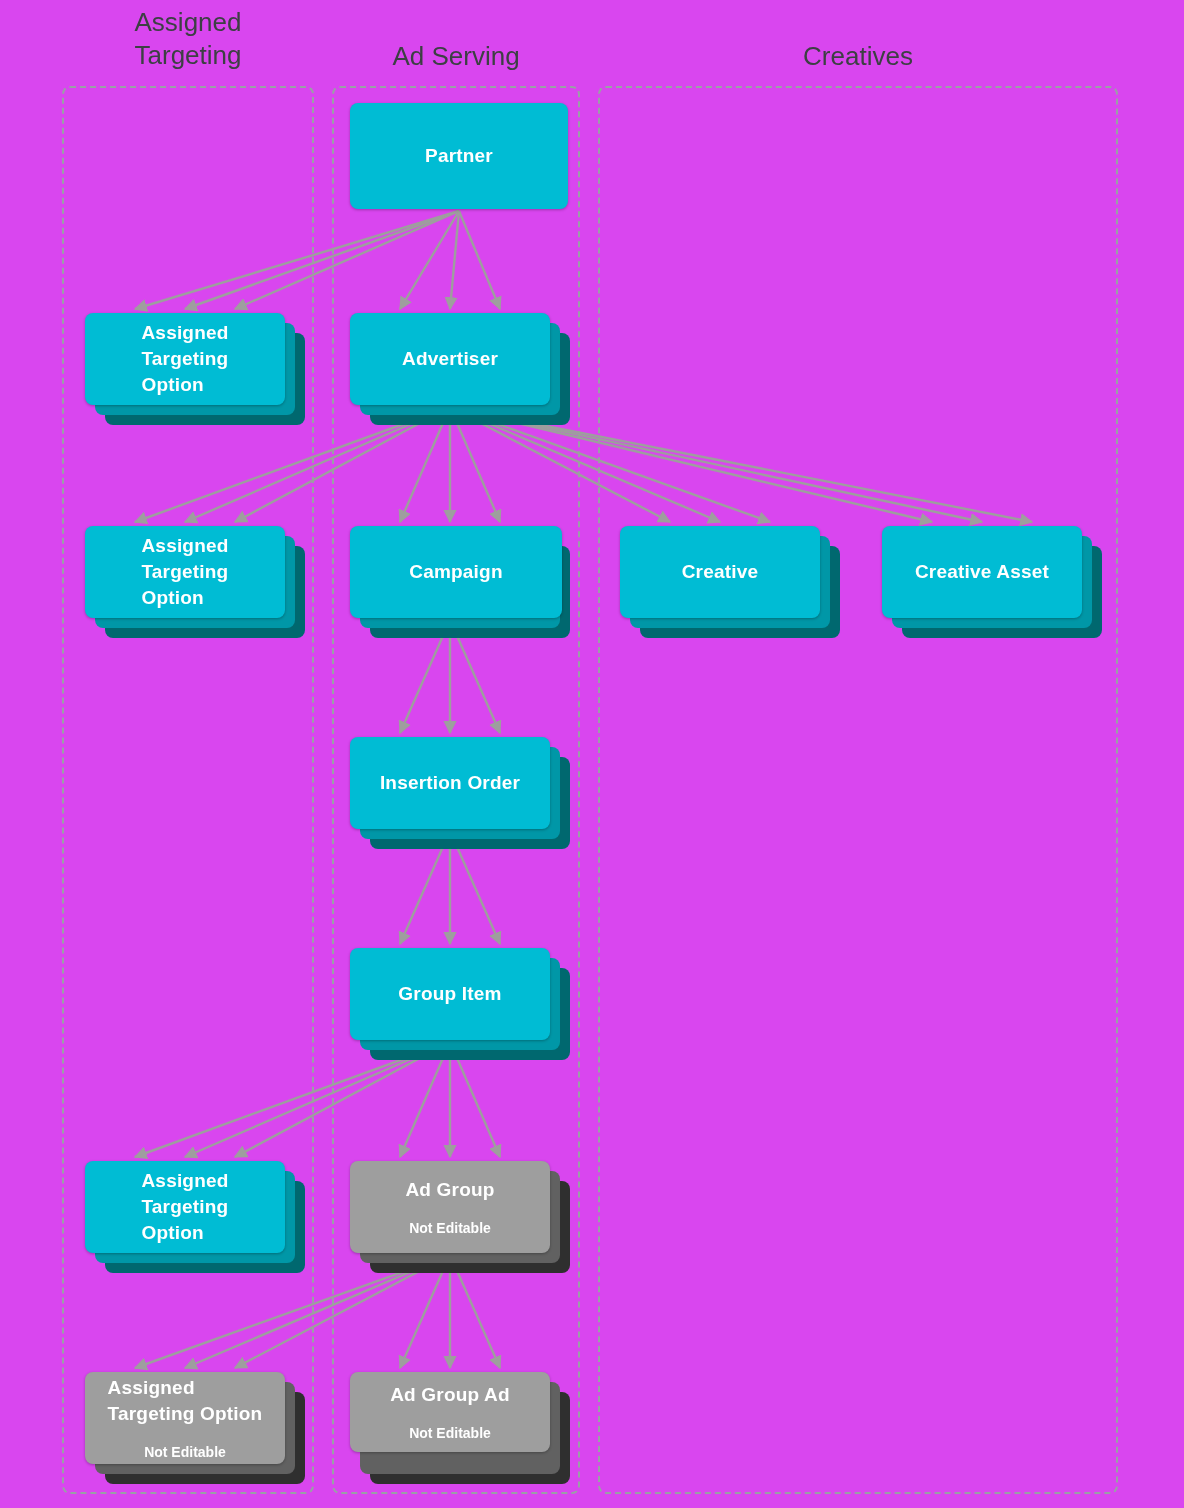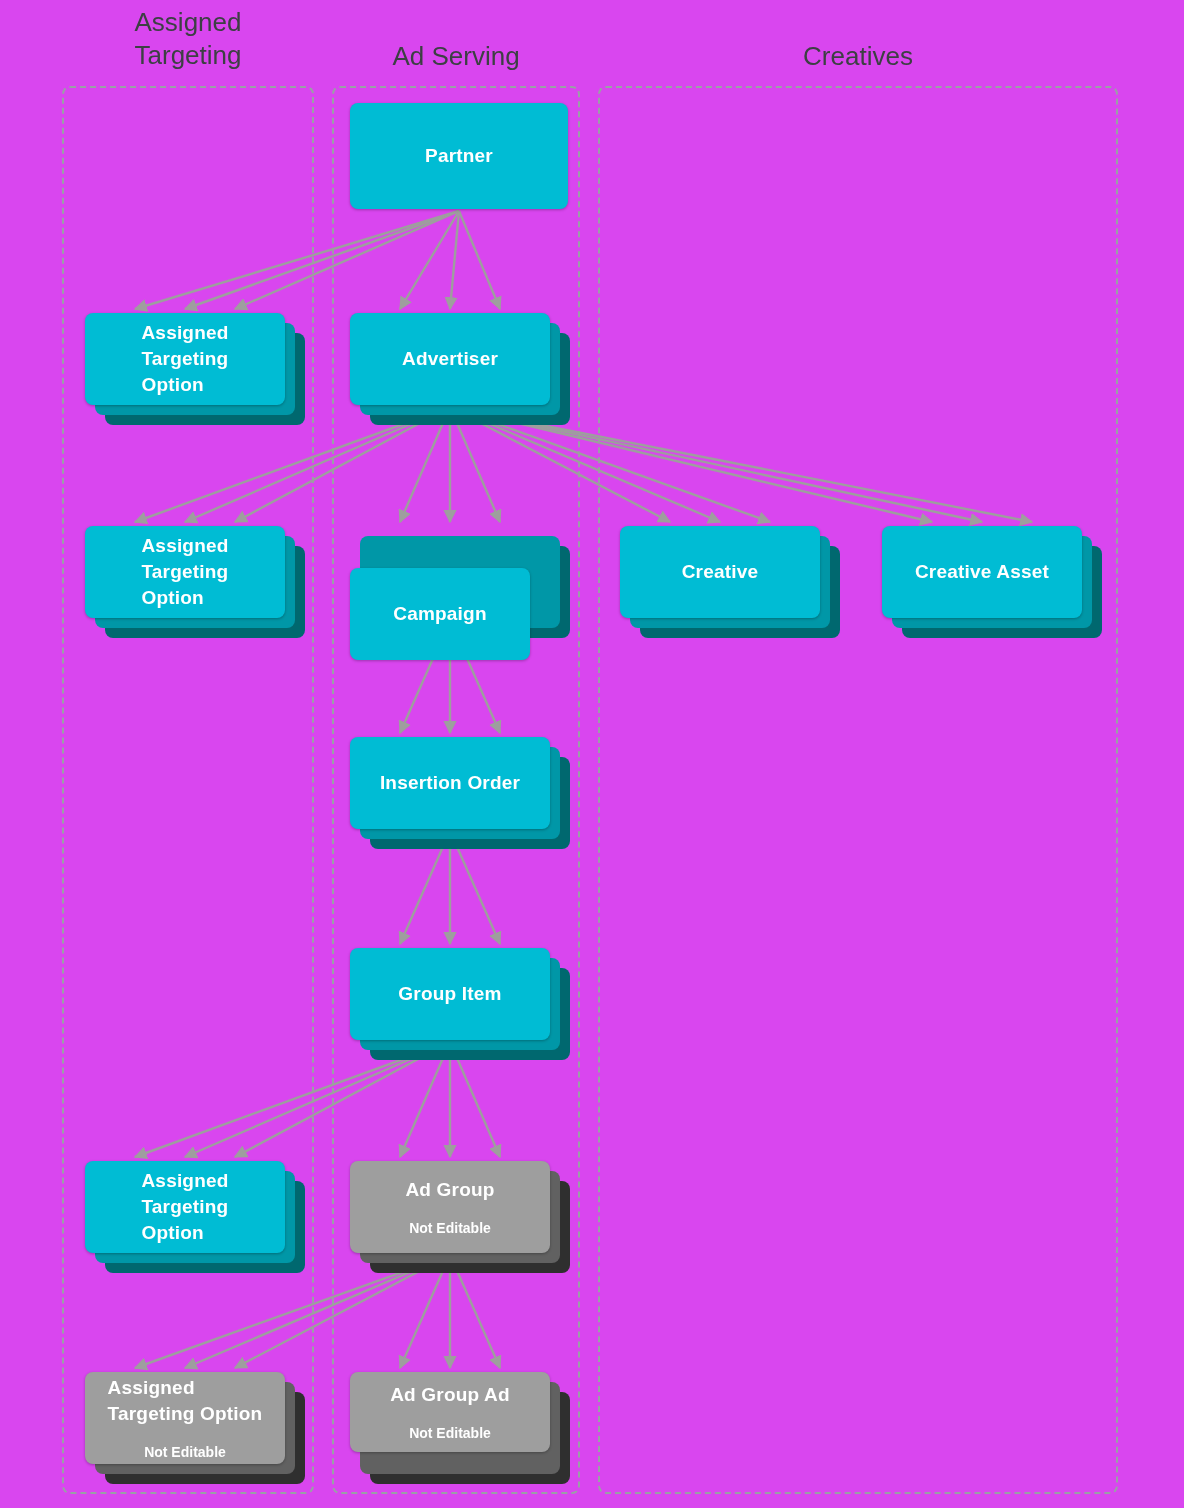--- a/index.html
+++ b/index.html
@@ -183,21 +183,21 @@
         <div class="card back1" style="left: 10px; top: 10px; width: 200px; height: 92px;"></div>
         <div class="card front" style="width: 200px; height: 92px;">
           <div class="node-label">Assigned
 Targeting
 Option</div>
         </div>
       </div>
       <div class="node cyan" style="left: 350px; top: 526px; width: 200px; height: 92px;">
         <div class="card back2" style="left: 20px; top: 20px; width: 200px; height: 92px;"></div>
         <div class="card back1" style="left: 10px; top: 10px; width: 200px; height: 92px;"></div>
-        <div class="card front" style="width: 180px; height: 92px; margin-top: 42px;">
+        <div class="card front" style="width: 212px; height: 92px;">
           <div class="node-label">Campaign</div>
         </div>
       </div>
       <div class="node cyan" style="left: 620px; top: 526px; width: 200px; height: 92px; padding-left: 40px;">
         <div class="card back2" style="left: 20px; top: 20px; width: 200px; height: 92px;"></div>
         <div class="card back1" style="left: 10px; top: 10px; width: 200px; height: 92px;"></div>
         <div class="card front" style="width: 200px; height: 92px;">
           <div class="node-label">Creative</div>
         </div>
       </div>

